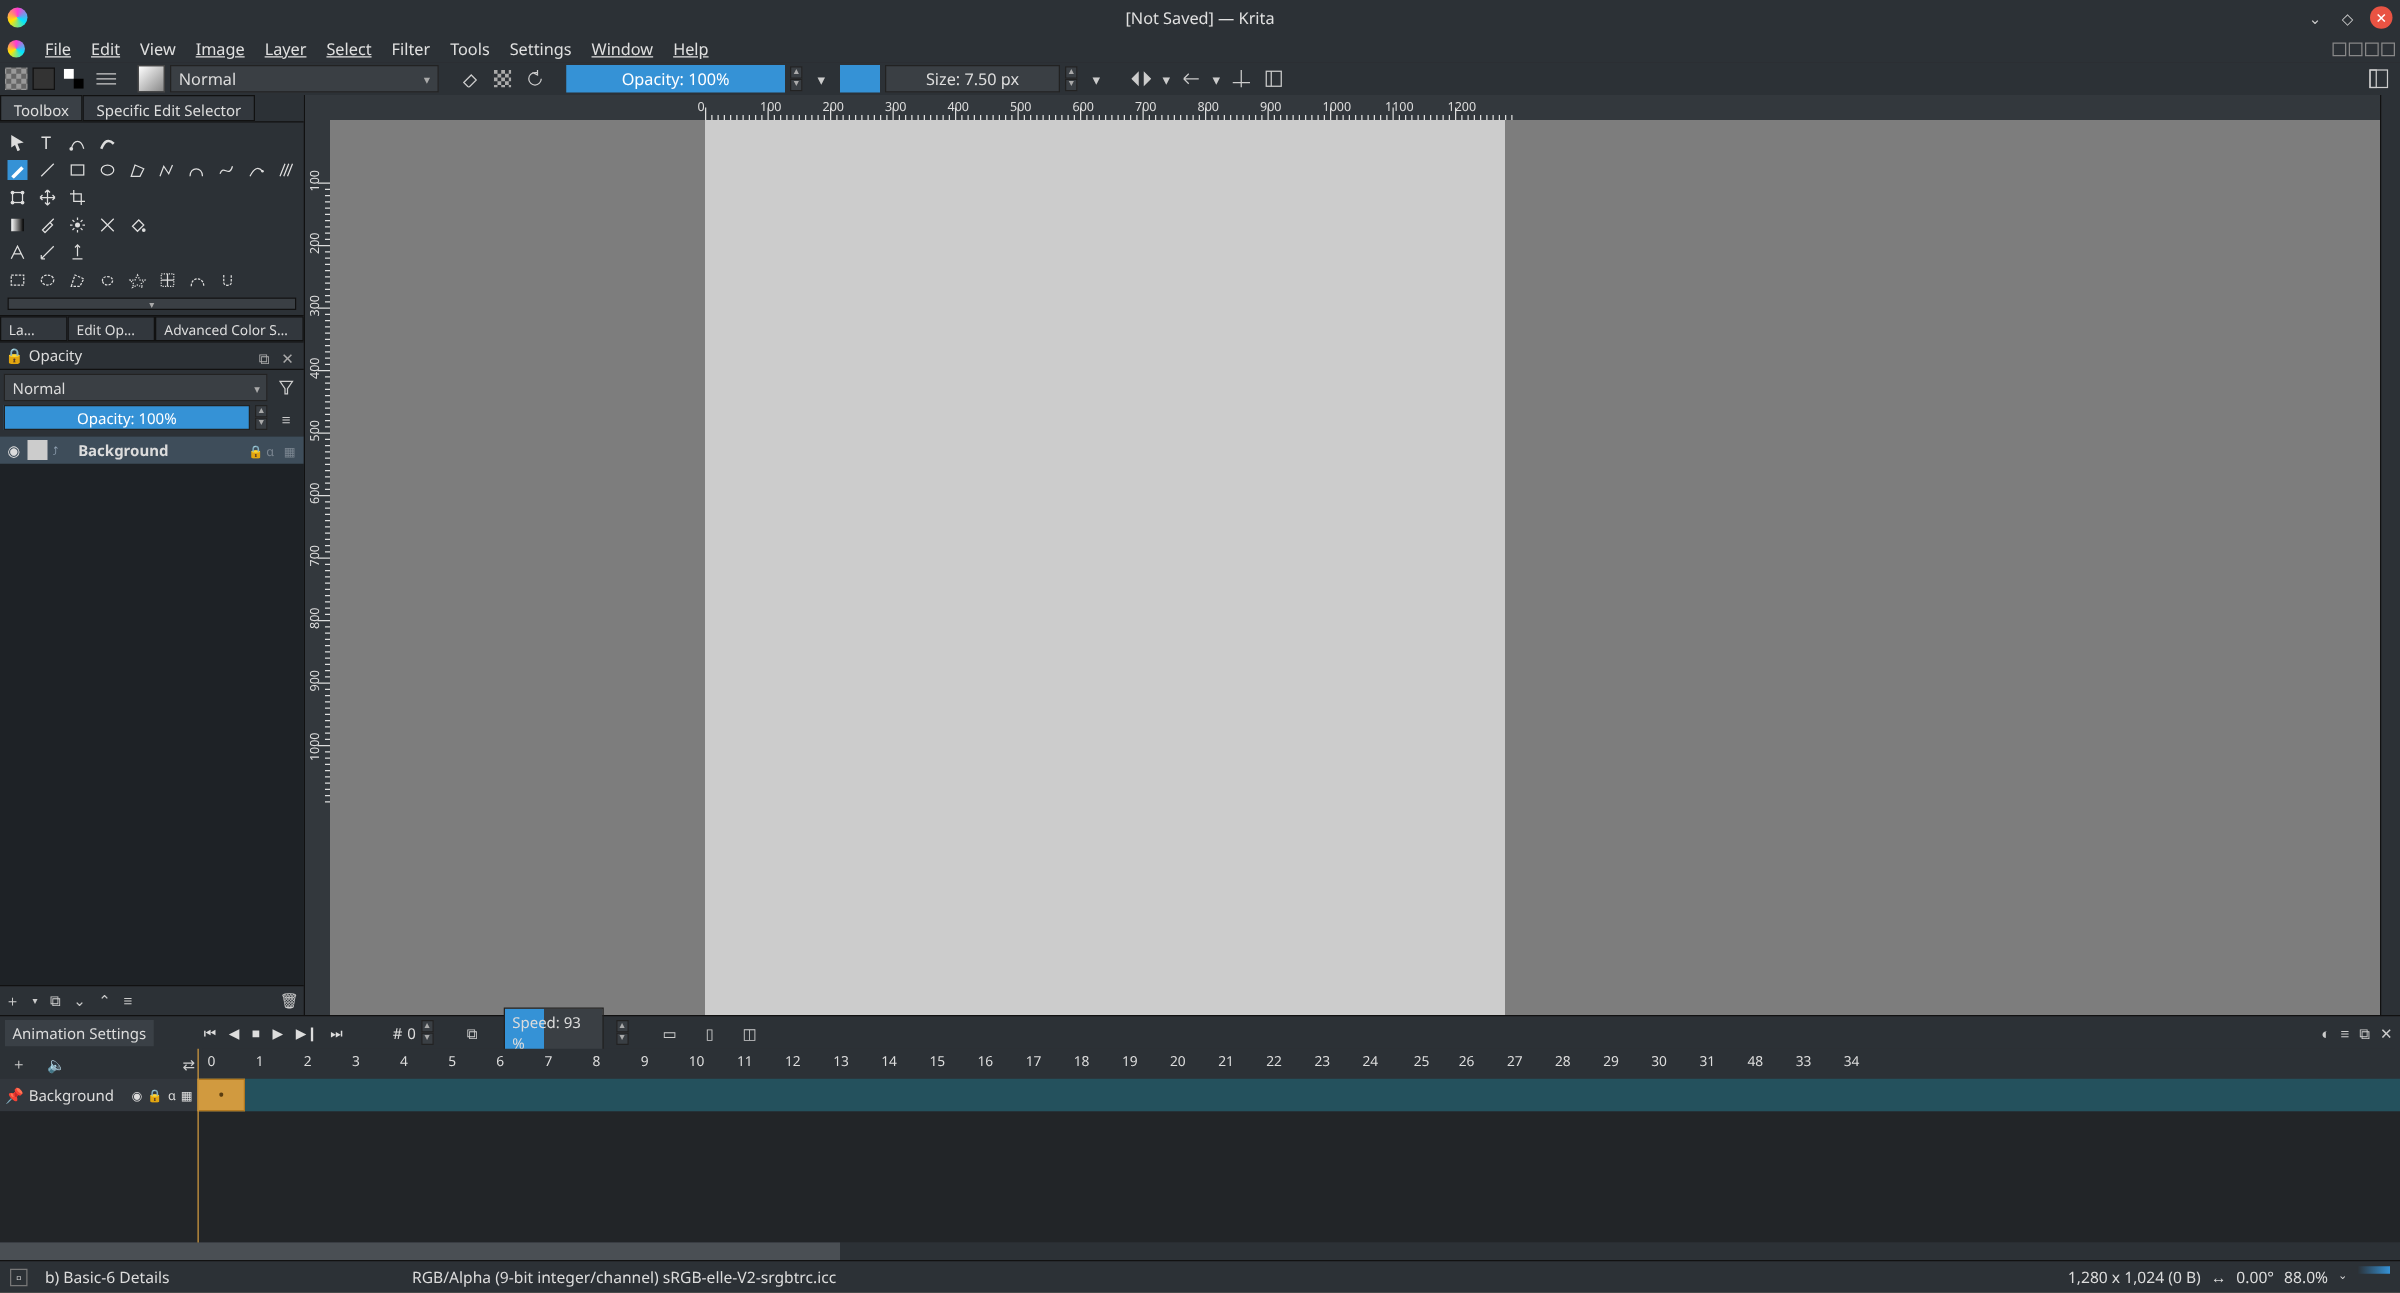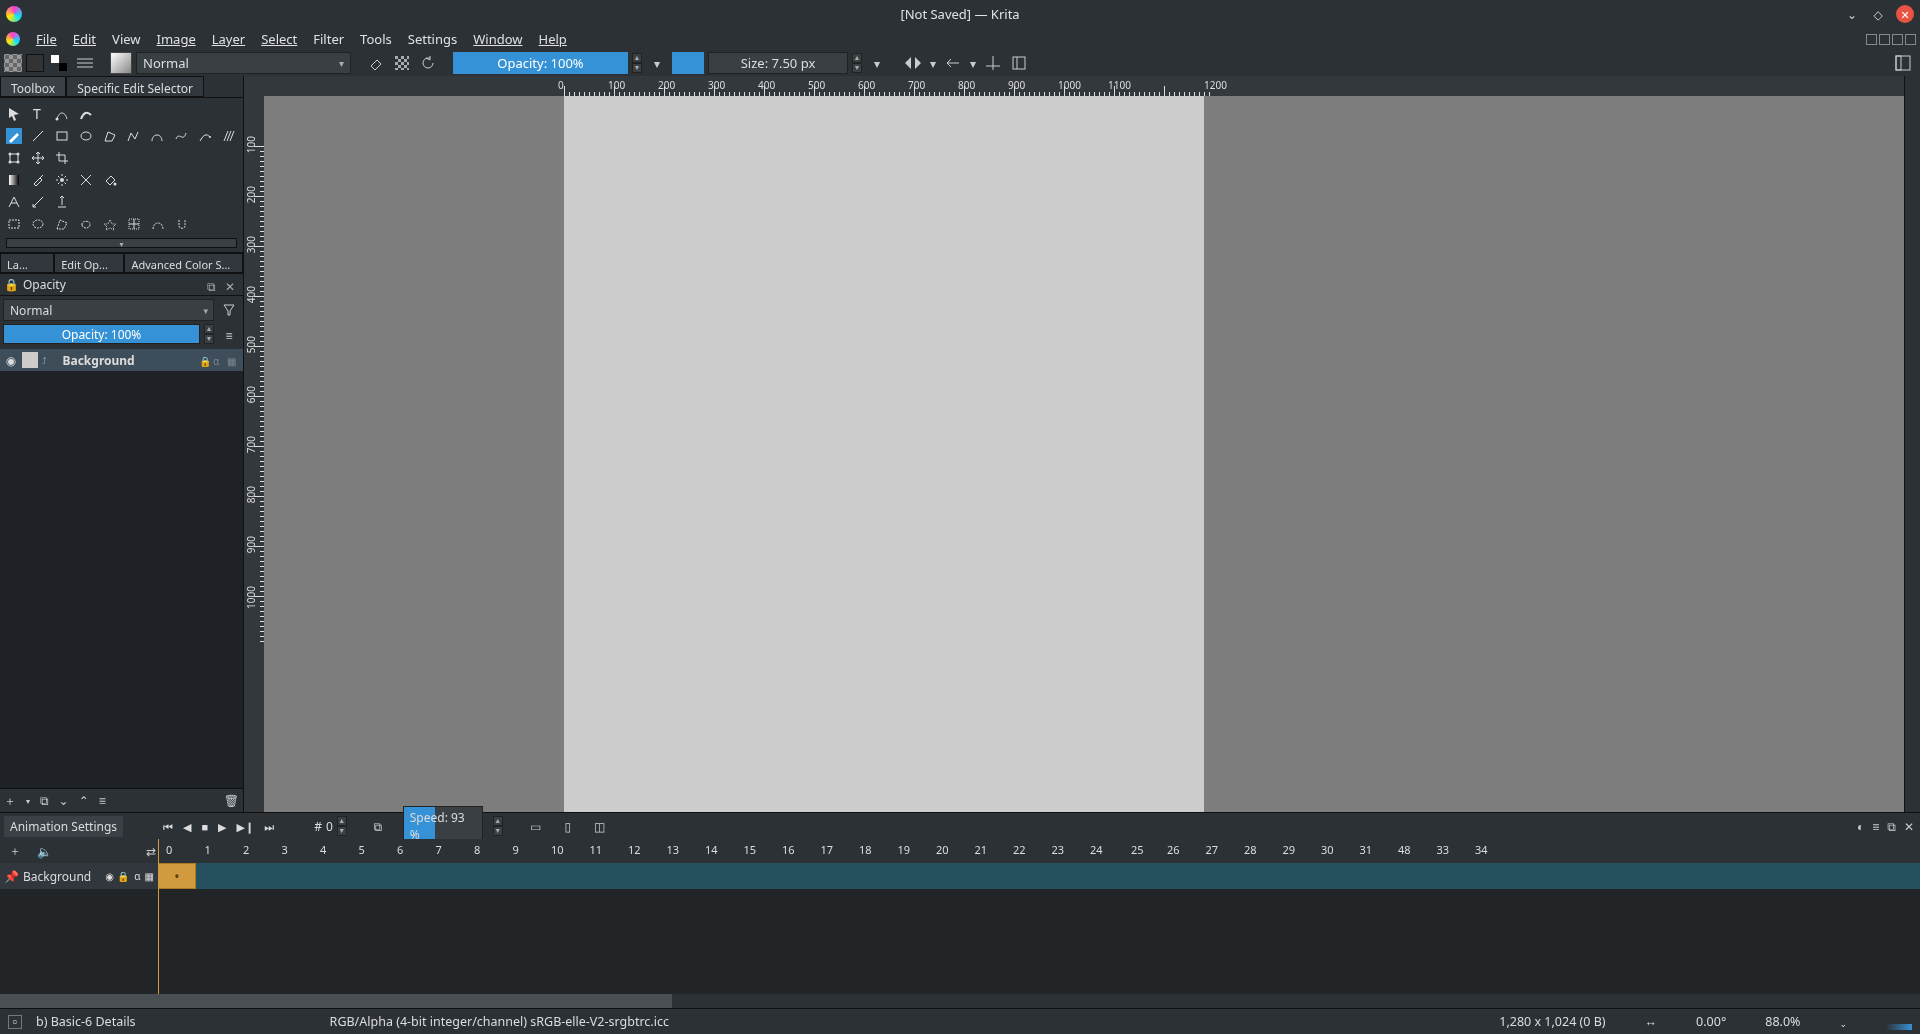--- a/index.html
+++ b/index.html
@@ -117,21 +117,21 @@
 .tl-track-frames { flex: 1; background: #24515d; position: relative; }
 .tl-track-frames .cell-current { position: absolute; left: 0; top: 0; width: 38px; height: 100%; background: #d19a3f; border: 1px solid #b07820; display: flex; align-items: center; justify-content: center; }
 .tl-track-frames .cell-current::after { content: '•'; color: #5a3d10; font-size: 14px; }
 .tl-empty { flex: 1; background: #222528; }
 .tl-hscroll { height: 14px; background: #2c3136; display: flex; }
 .tl-hscroll .thumb { width: 35%; height: 100%; background: #4a4f54; }
 .playhead { position: absolute; left: 158px; top: 0; bottom: 14px; width: 1px; background: #d19a3f; pointer-events: none; }
 
 
 .statusbar { height: 26px; background: #2c3136; border-top: 1px solid #111; display: flex; align-items: center; padding: 0 8px; gap: 14px; font-size: 12.5px; position: relative; }
-.statusbar .right { position: absolute; right: 8px; display: flex; align-items: flex-end; gap: 39px; }
+.statusbar .right { position: absolute; right: 8px; display: flex; align-items: flex-start; gap: 8px; }
 .zoom-slider { width: 26px; height: 6px; background: linear-gradient(to right, #2c3136, #3592d6); }
 .sb-icon { width: 14px; height: 14px; display: inline-flex; align-items: center; justify-content: center; border: 1px solid #777; }
 
 svg { pointer-events: none; }
 </style>
 </head>
 <body>
 
 <div class="titlebar">
   <div class="left-icons">
@@ -640,21 +640,21 @@
         <span class="tline" style="left: 850px; height: 10px;"></span>
         <span class="tline" style="left: 855px; height: 4px;"></span>
         <span class="tline" style="left: 860px; height: 4px;"></span>
         <span class="tline" style="left: 865px; height: 4px;"></span>
         <span class="tline" style="left: 870px; height: 4px;"></span>
         <span class="tline" style="left: 875px; height: 4px;"></span>
         <span class="tline" style="left: 880px; height: 4px;"></span>
         <span class="tline" style="left: 885px; height: 4px;"></span>
         <span class="tline" style="left: 890px; height: 4px;"></span>
         <span class="tline" style="left: 895px; height: 4px;"></span>
-        <span class="tick" style="left: 940px; text-align: right;">1200</span>
+        <span class="tick" style="left: 894px; text-align: right;">1200</span>
         <span class="tline" style="left: 900px; height: 10px;"></span>
         <span class="tline" style="left: 905px; height: 4px;"></span>
         <span class="tline" style="left: 910px; height: 4px;"></span>
         <span class="tline" style="left: 915px; height: 4px;"></span>
         <span class="tline" style="left: 920px; height: 4px;"></span>
         <span class="tline" style="left: 925px; height: 4px;"></span>
         <span class="tline" style="left: 930px; height: 4px;"></span>
         <span class="tline" style="left: 935px; height: 4px;"></span>
         <span class="tline" style="left: 940px; height: 4px;"></span>
         <span class="tline" style="left: 945px; height: 4px;"></span>
@@ -878,21 +878,21 @@
     <div class="tl-hscroll">
         <div class="thumb"></div>
       </div>
     <div class="playhead"></div>
   </div>
 </div>
 
 <div class="statusbar">
   <span class="sb-icon">▫</span>
   <span>b) Basic-6 Details</span>
-  <span style="margin-left:180px;">RGB/Alpha (4-bit integer/channel)  sRGB-elle-V2-srgbtrc.icc</span>
+  <span style="margin-left:180px;">RGB/Alpha (9-bit integer/channel)  sRGB-elle-V2-srgbtrc.icc</span>
   <div class="right">
     <span>1,280 x 1,024 (0 B)</span>
     <span>↔</span>
     <span>0.00°</span>
     <span>88.0%</span>
     <span style="font-size:9px;">⌄</span>
     <div class="zoom-slider"></div>
   </div>
 </div>
 

